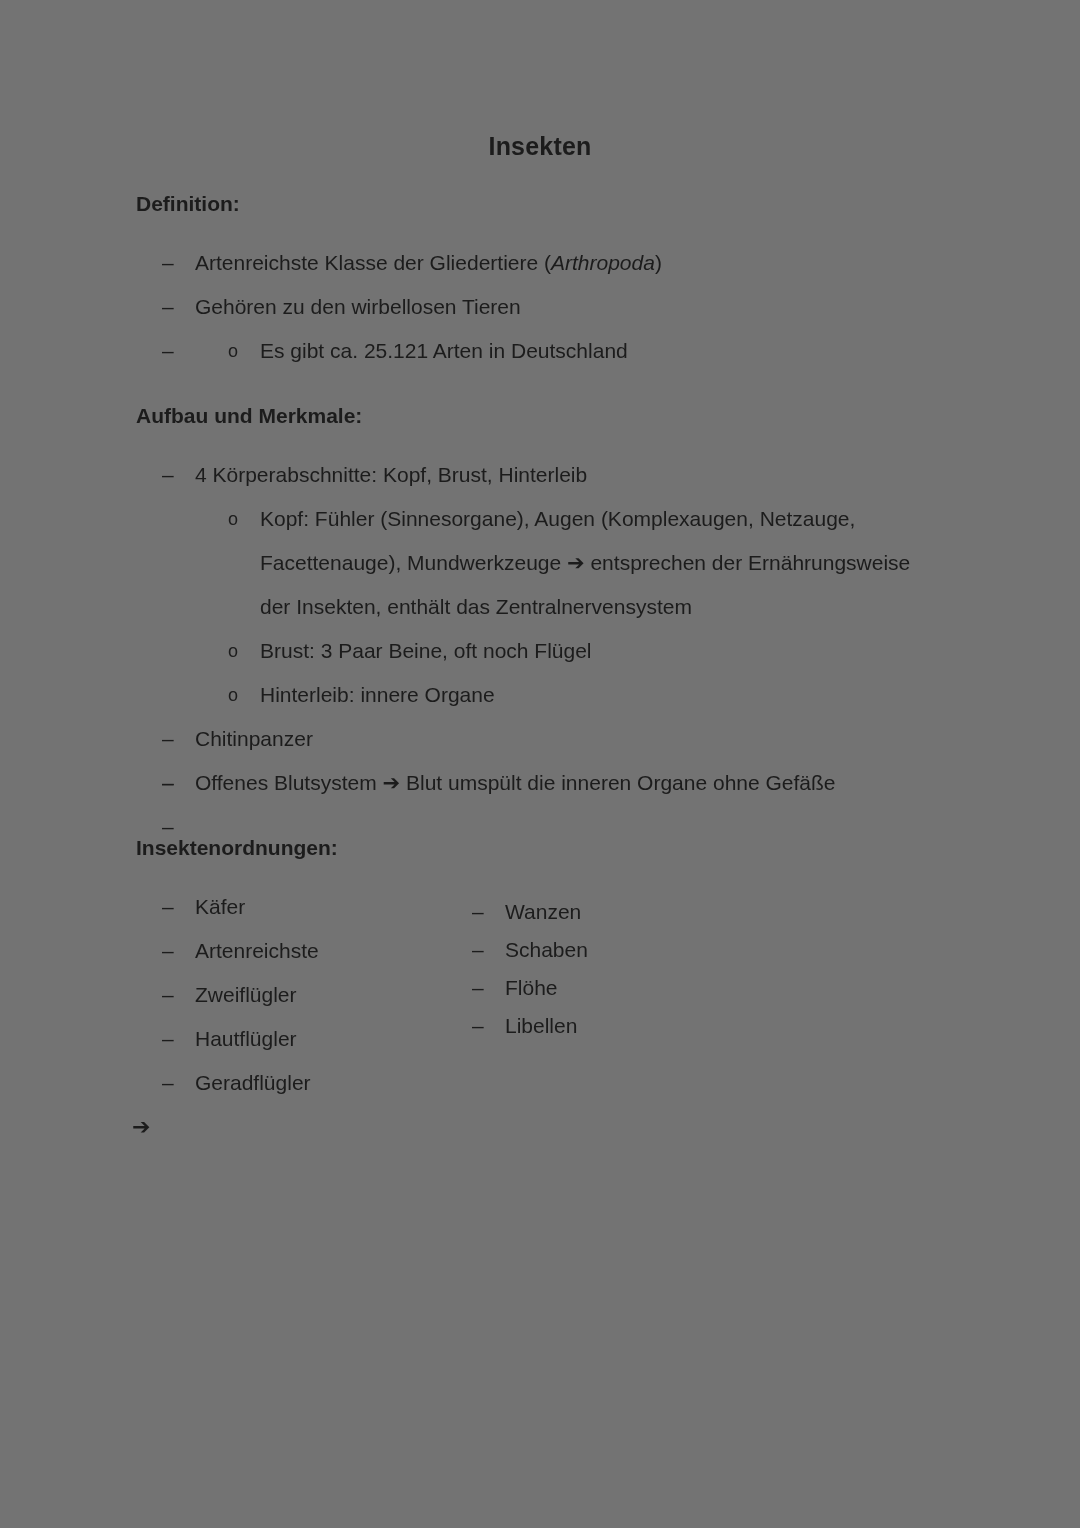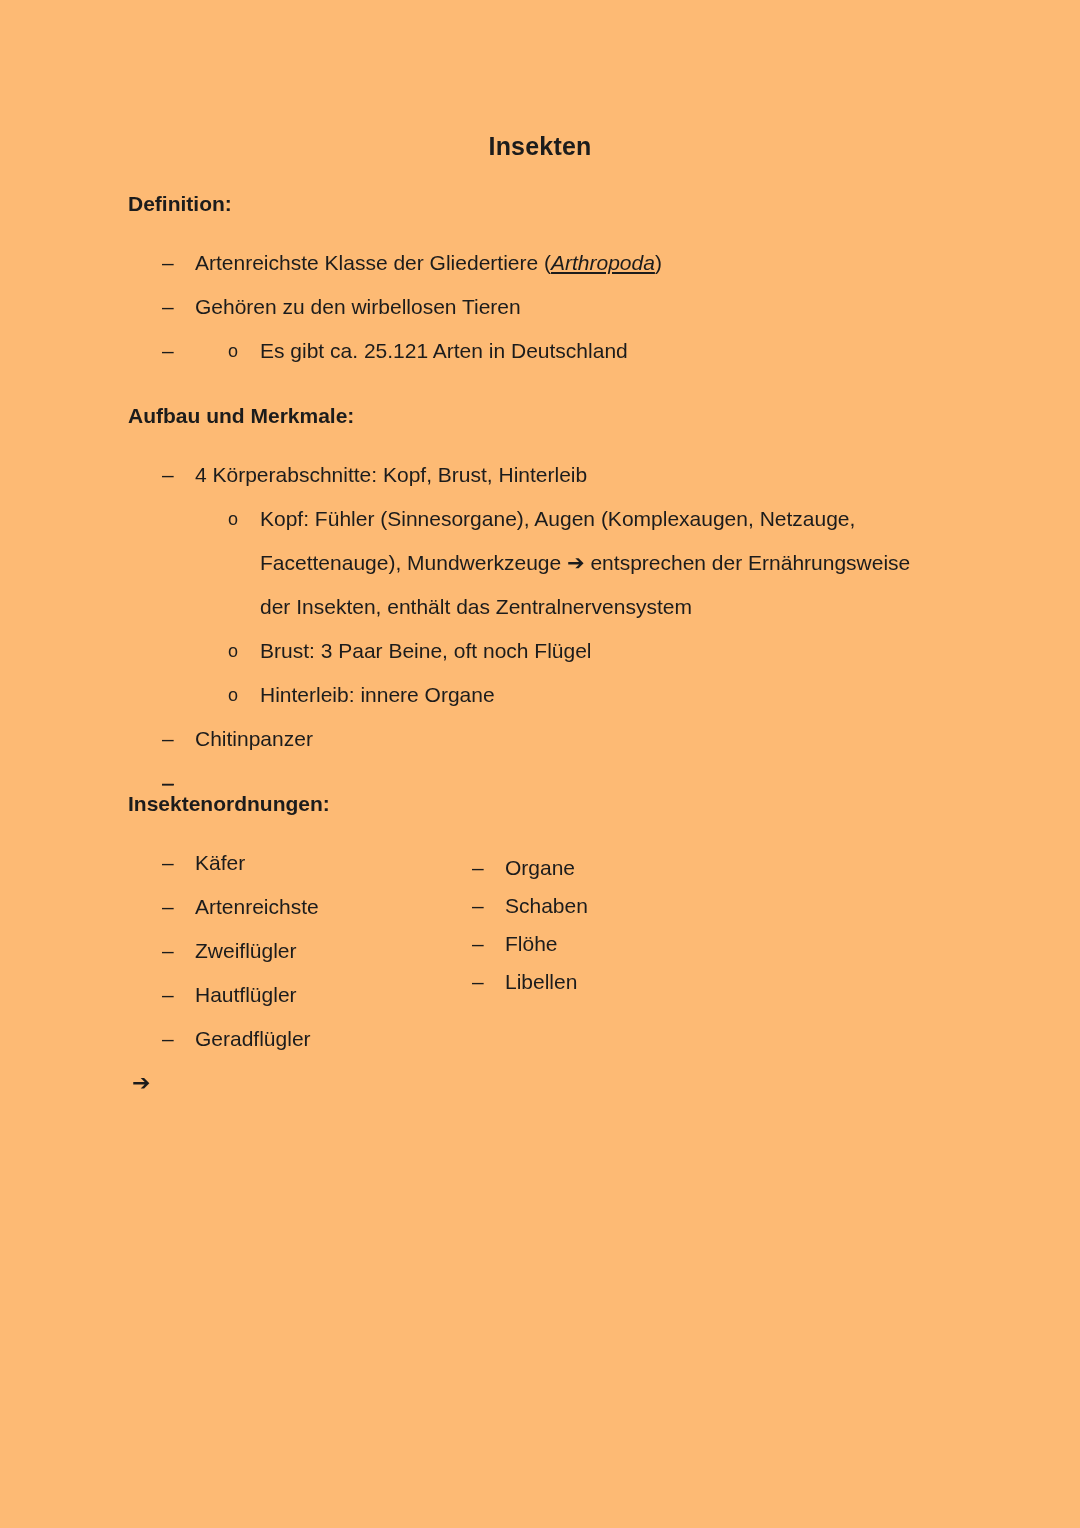--- a/index.html
+++ b/index.html
@@ -13,36 +13,36 @@
     height: 1528px;
     color: #1c1c1c;
     font-family: "Liberation Sans", "DejaVu Sans", sans-serif;
     overflow: hidden;
   }
   .page {
     box-sizing: border-box;
     width: 1080px;
     height: 1528px;
     padding-top: 131px;
-    background: #fdba74;
+    background: #737373;
   }
   h1.doc-title {
     margin: 0;
     font-size: 25px;
     line-height: 30px;
     font-weight: 700;
     text-align: center;
     letter-spacing: 0.2px;
   }
   section {
     margin-left: 128px;
     margin-right: 80px;
   }
   h2.sec-heading {
-    margin: 29px 0 0 0;
+    margin: 29px 0 0 8px;
     font-size: 21px;
     line-height: 28px;
     font-weight: 700;
   }
   ul.blist {
     margin: 23px 0 0 0;
     padding: 0;
     list-style: none;
     font-size: 21px;
     line-height: 44px;
@@ -58,21 +58,21 @@
     top: 0;
   }
   ul.blist li.l2 {
     padding-left: 132px;
     max-width: 678px;
   }
   ul.blist li.l2 .marker {
     left: 100px;
     font-size: 18px;
   }
-  em { font-style: italic; text-decoration: underline; }
+  em { font-style: italic; }
   .columns {
     display: flex;
     align-items: flex-start;
   }
   .columns ul.blist.col-left {
     width: 310px;
     flex: 0 0 310px;
   }
   .columns ul.blist.col-right {
     margin-top: 31px;
@@ -142,20 +142,21 @@
       </li>
       <li>
         <span class="marker">–</span>
         <span>Chitinpanzer</span>
       </li>
       <li>
         <span class="marker">–</span>
       </li>
       <li>
         <span class="marker">–</span>
+        <span>Offenes Blutsystem ➔ Blut umspült die inneren Organe ohne Gefäße</span>
       </li>
       <li>
         <span class="marker">–</span>
       </li>
     </ul>
   </section>
 
   <section>
     <h2 class="sec-heading">Insektenordnungen:</h2>
     <div class="columns">
@@ -177,21 +178,21 @@
           <span>Hautflügler</span>
         </li>
         <li>
           <span class="marker">–</span>
           <span>Geradflügler</span>
         </li>
       </ul>
       <ul class="blist col-right">
         <li>
           <span class="marker">–</span>
-          <span>Organe</span>
+          <span>Wanzen</span>
         </li>
         <li>
           <span class="marker">–</span>
           <span>Schaben</span>
         </li>
         <li>
           <span class="marker">–</span>
           <span>Flöhe</span>
         </li>
         <li>

